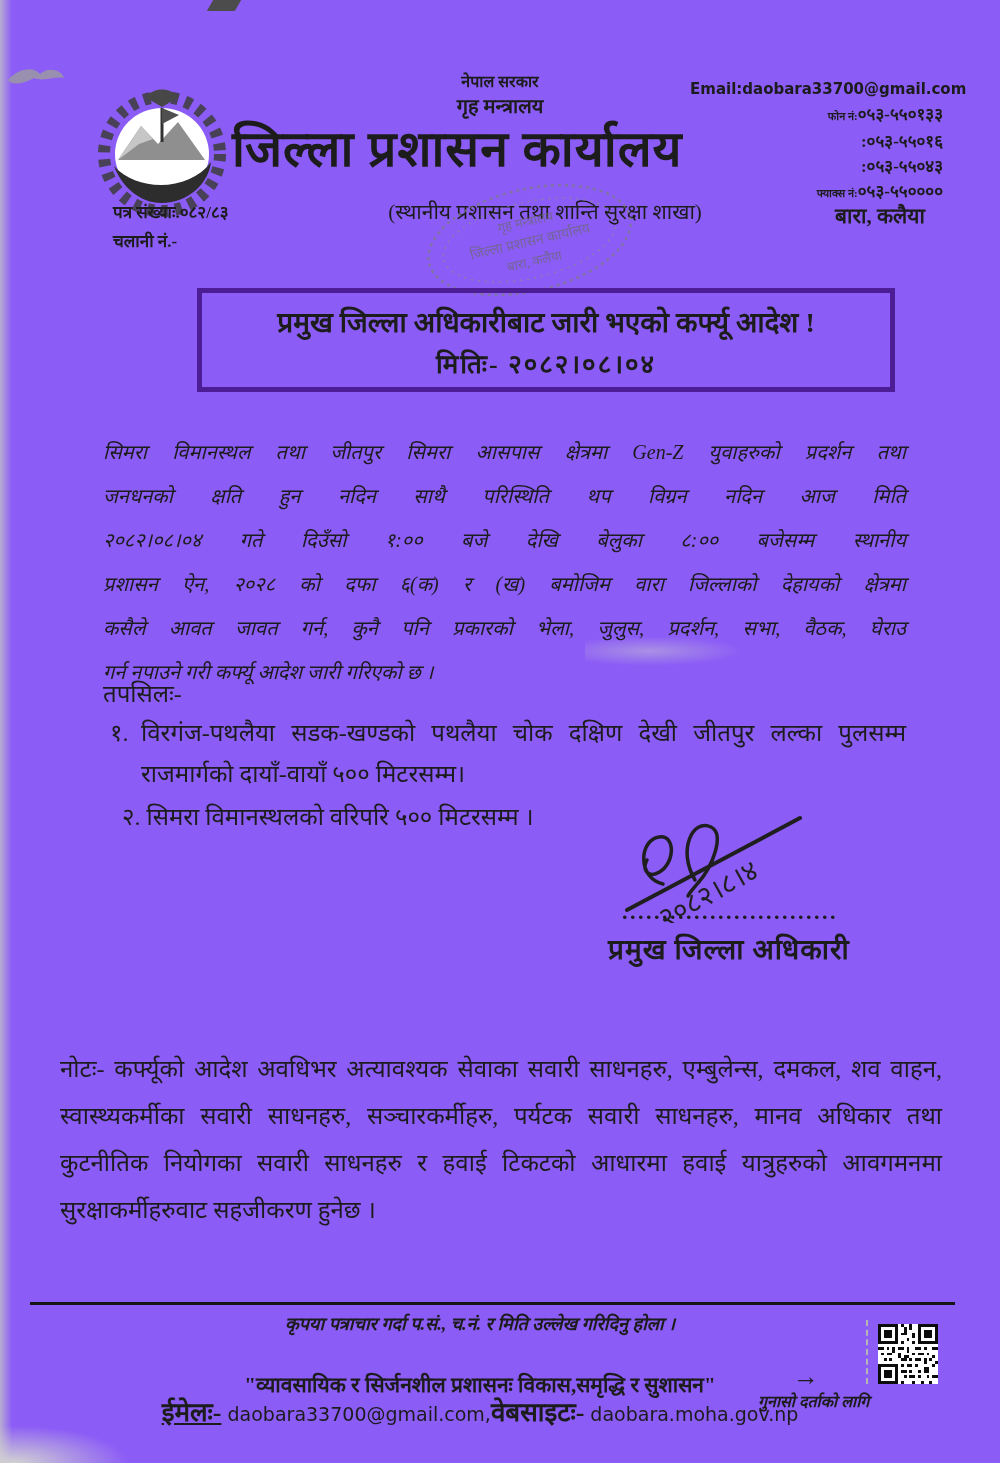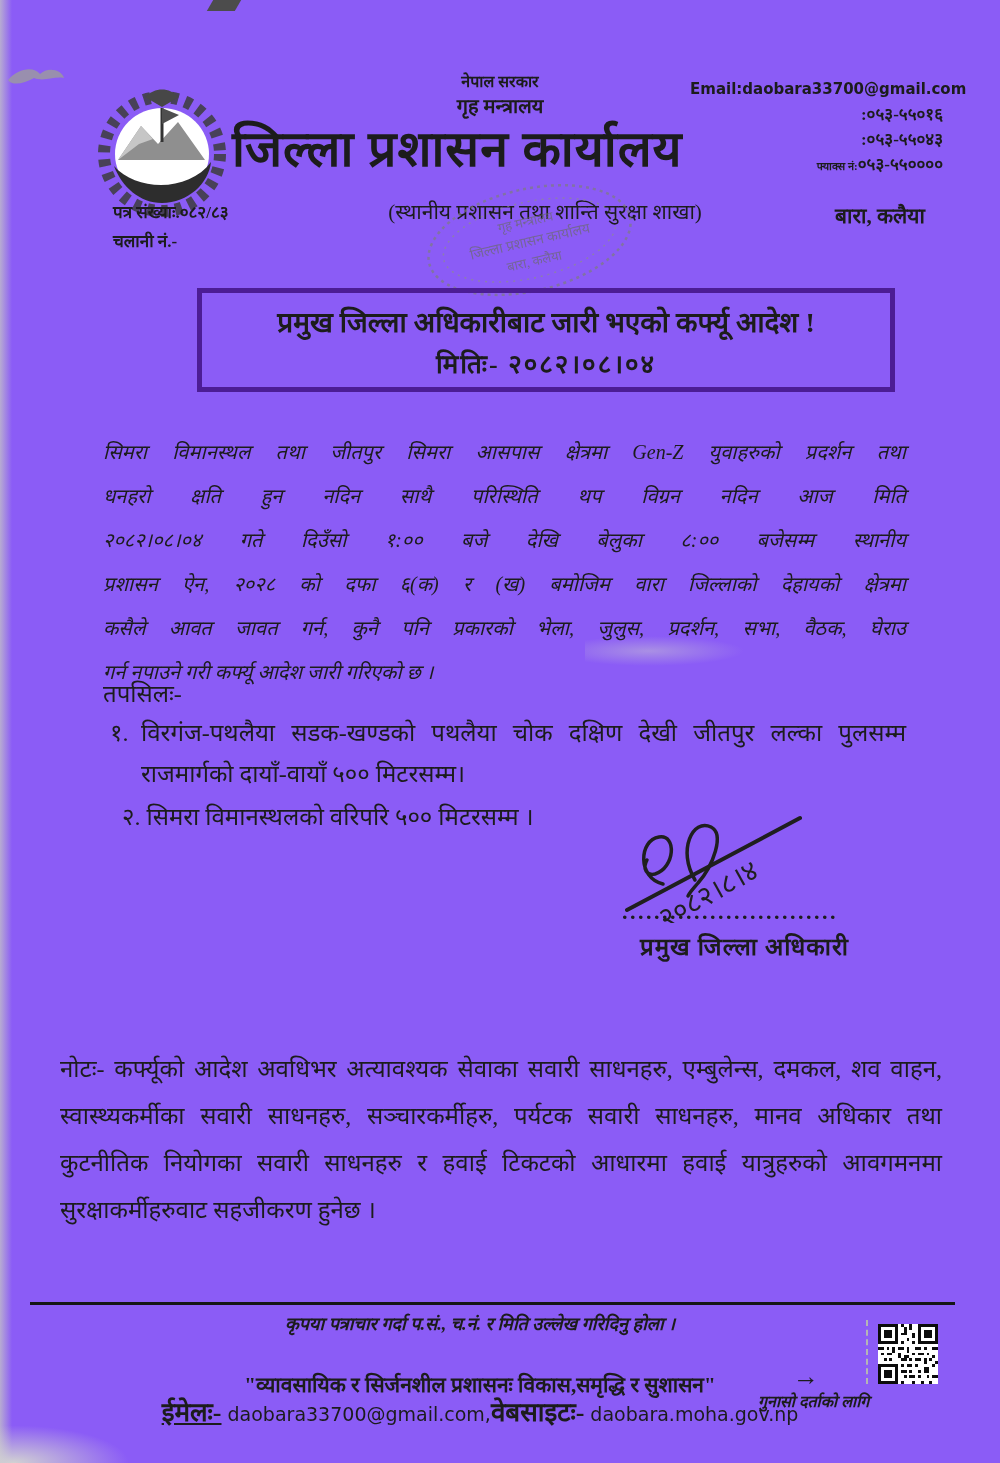--- a/index.html
+++ b/index.html
@@ -51,21 +51,21 @@
   .tapasil{left:103px;top:676px;font-size:24px;}
 
   
   .li1{left:110px;top:712px;width:796px;font-size:24px;line-height:42px;}
   .li1-l2{left:141px;top:756px;font-size:24px;}
   .li2{left:122px;top:799px;font-size:24px;}
 
   
   .sig-svg{left:595px;top:788px;}
   .sig-dots{left:622px;top:899px;font-size:22px;font-weight:bold;letter-spacing:2.5px;}
-  .sig-designation{left:608px;top:929px;font-size:24px;letter-spacing:1px;margin-left:32px;}
+  .sig-designation{left:608px;top:929px;font-size:28px;letter-spacing:1px;}
 
   
   .note-block{left:60px;top:1046px;width:882px;font-size:24px;}
   .note-block .ln{height:47px;line-height:47px;white-space:nowrap;}
   .note-block .jline{white-space:normal;}
 
   
   .footer-rule{left:30px;top:1302px;width:925px;height:3px;background:#161616;}
   .corr-note{left:170px;top:1311px;width:620px;font-size:18px;font-style:italic;}
   .contact-line{left:160px;top:1374px;width:640px;white-space:nowrap;text-align:center;margin-top:19px;}
@@ -101,20 +101,21 @@
     <path d="M67,28 L84,35 L67,44 Z" fill="#4f4f4f"></path>
     <path d="M50,17 C60,7 74,7 84,17 L67,27 Z" fill="#474747"></path>
   </svg>
 
   <div class="abs gov-line bold center">नेपाल सरकार</div>
   <div class="abs ministry-line bold center">गृह मन्त्रालय</div>
   <div class="abs office-title bold">जिल्ला प्रशासन कार्यालय</div>
 
   <div class="abs email-top bold right sans">Email:daobara33700@gmail.com</div>
   <div class="abs phones right">
+    <div><span class="lbl">फोन नं:</span><span class="num">०५३-५५०१३३</span></div>
     <div><span class="num">:०५३-५५०१६</span></div>
     <div><span class="num">:०५३-५५०४३</span></div>
     <div><span class="lbl">फ्याक्स नं:</span><span class="num">०५३-५५००००</span></div>
   </div>
 
   <div class="abs letter-no bold">पत्र संख्याः.०८२/८३</div>
   <div class="abs dispatch-no bold">चलानी नं.-</div>
   <div class="abs branch-line center">(स्थानीय प्रशासन तथा शान्ति सुरक्षा शाखा)</div>
   <div class="abs location bold center">बारा, कलैया</div>
 
@@ -128,21 +129,21 @@
     </g>
   </svg>
 
   <div class="abs subject-box">
     <div class="abs subject-title bold center">प्रमुख जिल्ला अधिकारीबाट जारी भएको कर्फ्यू आदेश !</div>
     <div class="abs subject-date bold center">मितिः- २०८२।०८।०४</div>
   </div>
 
   <div class="abs body-block">
     <div class="ln jline">सिमरा विमानस्थल तथा जीतपुर सिमरा आसपास क्षेत्रमा Gen-Z युवाहरुको प्रदर्शन तथा</div>
-    <div class="ln jline">धनहरो क्षति हुन नदिन साथै परिस्थिति थप विग्रन नदिन आज मिति</div>
+    <div class="ln jline">जनधनको क्षति हुन नदिन साथै परिस्थिति थप विग्रन नदिन आज मिति</div>
     <div class="ln jline">२०८२।०८।०४ गते दिउँसो १:०० बजे देखि बेलुका ८:०० बजेसम्म स्थानीय</div>
     <div class="ln jline">प्रशासन ऐन, २०२८ को दफा ६(क) र (ख) बमोजिम वारा जिल्लाको देहायको क्षेत्रमा</div>
     <div class="ln jline">कसैले आवत जावत गर्न, कुनै पनि प्रकारको भेला, जुलुस, प्रदर्शन, सभा, वैठक, घेराउ</div>
     <div class="ln">गर्न नपाउने गरी कर्फ्यू आदेश जारी गरिएको छ ।</div>
   </div>
   <div class="abs tapasil">तपसिलः-</div>
 
   <div class="abs li1" style="display:flex;">
     <span style="width:31px;flex:none;">१.</span>
     <span class="jline" style="flex:1;">विरगंज-पथलैया सडक-खण्डको पथलैया चोक दक्षिण देखी जीतपुर लल्का पुलसम्म</span>

